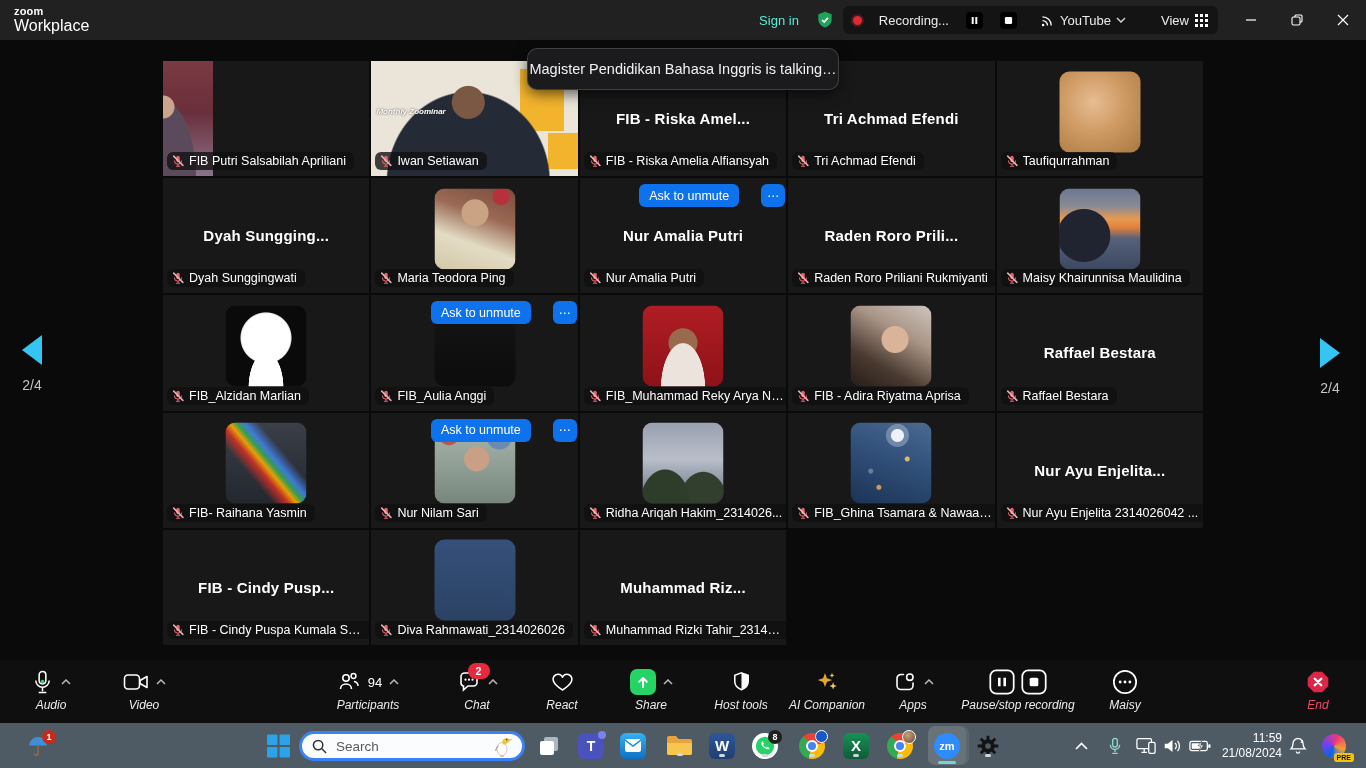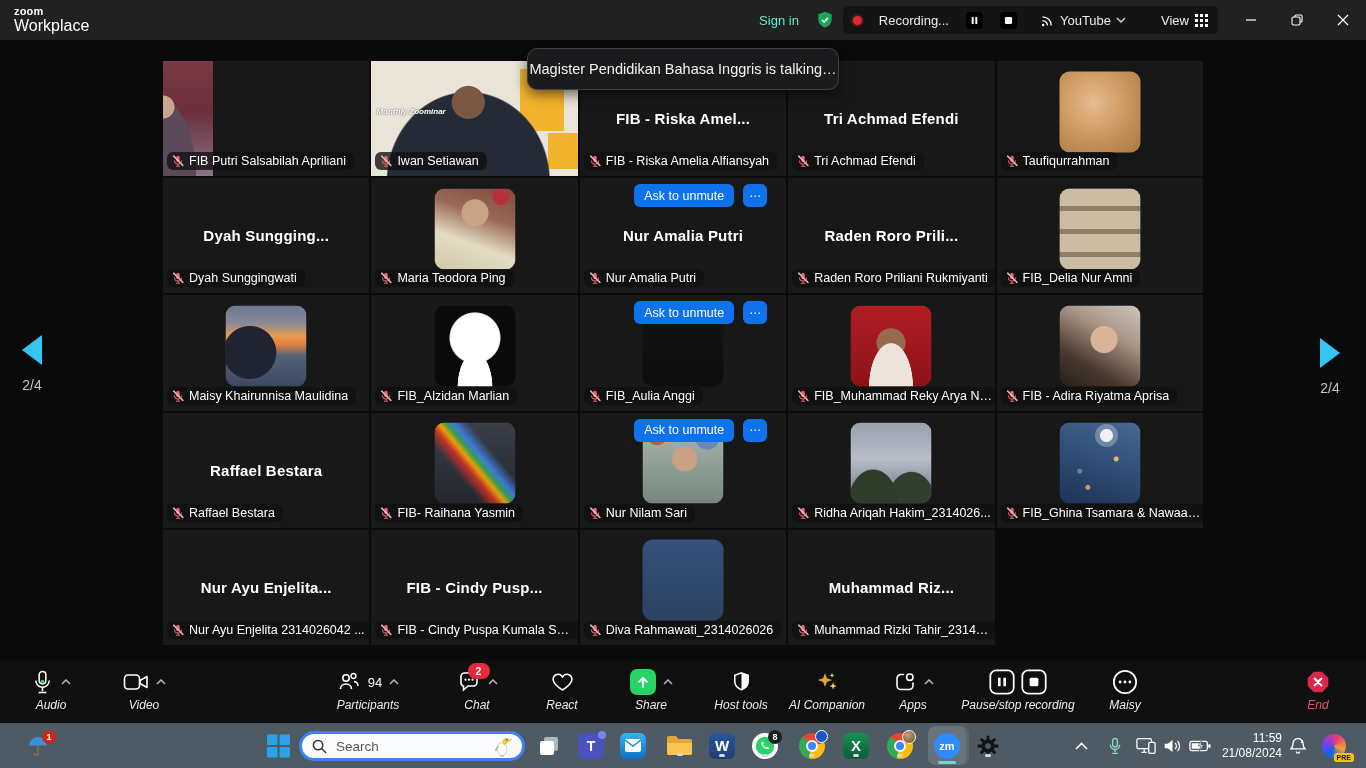--- a/index.html
+++ b/index.html
@@ -29,21 +29,21 @@
   #grid{position:absolute;left:163px;top:21px;width:1040px;height:584px;display:grid;grid-template-columns:repeat(5,1fr);grid-template-rows:repeat(5,1fr);gap:2px;}
   .tile{position:relative;background:#181818;overflow:hidden;}
   .center-name{position:absolute;inset:0;display:flex;align-items:center;justify-content:center;font-weight:bold;font-size:15px;color:#fff;letter-spacing:.2px;text-align:center;padding:0 6px;}
   .name-label{position:absolute;left:4px;bottom:6px;display:flex;align-items:center;gap:4px;background:rgba(16,16,16,.78);border-radius:6px;padding:2px 8px 2px 4px;max-width:calc(100% - 10px);z-index:2;}
   .name-label .nm{font-size:12.5px;color:#fff;white-space:nowrap;overflow:hidden;text-overflow:ellipsis;}
   .mic{flex:0 0 auto;display:flex;}
   .avatar{position:absolute;left:50%;top:44%;transform:translate(-50%,-50%);width:81px;height:81px;border-radius:10px;}
   .video{position:absolute;inset:0;}
   .video.portrait{left:50%;transform:translateX(-50%);width:100px;inset:auto;top:0;bottom:0;}
   .photo-text{position:absolute;left:5px;top:40%;font-size:8px;font-style:italic;font-weight:bold;color:#fff;text-shadow:0 0 2px #333;z-index:1;}
-  .unmute-bar{position:absolute;top:6px;right:19px;display:flex;gap:9px;z-index:3;}
+  .unmute-bar{position:absolute;top:6px;right:1px;display:flex;gap:22px;z-index:3;}
   .ask-btn{background:#0e72ed;color:#fff;font-size:12.5px;border:none;border-radius:6px;padding:0 10px;height:23px;font-family:"Liberation Sans",sans-serif;cursor:pointer;}
   .more-btn{background:#0e72ed;color:#fff;font-size:12px;border:none;border-radius:6px;width:24px;height:23px;cursor:pointer;line-height:10px;}
 
   
   .a-tan{background:radial-gradient(circle at 42% 38%,#e6bd92 0%,#cf9a63 45%,#a87840 100%);}
   .a-maria{background:radial-gradient(circle at 82% 10%,#b8303a 0 8px,transparent 9px),radial-gradient(circle at 50% 30%,#caa284 0 13px,transparent 14px),linear-gradient(200deg,#7a4a3e 0%,#9a6a55 35%,#e3dcc4 65%,#d2c7a8 100%);}
   .a-shelf{background:repeating-linear-gradient(180deg,#cbbda3 0 18px,#8f7f66 18px 23px),#b5a68c;}
   .a-sunset{background:radial-gradient(circle at 30% 58%,#1f2430 0 26px,transparent 27px),linear-gradient(180deg,#6a7890 0%,#8a8a95 22%,#e89a50 38%,#e2813c 48%,#55607a 62%,#3c4860 100%);}
   .a-toon{background:radial-gradient(ellipse at 50% 102%,#ffffff 0 30%,transparent 31%),radial-gradient(circle at 50% 40%,#ffffff 0 24px,#e9e9e9 25px,transparent 26px),#0a0a0a;}
   .a-dark{background:linear-gradient(180deg,#151515,#0c0c0c);}
@@ -314,35 +314,20 @@
               <path d="M6 11a6 6 0 0 0 12 0" fill="none" stroke="#e8606a" stroke-width="1.8"></path>
               <path d="M12 17v3M8.5 21h7" stroke="#e8606a" stroke-width="1.8"></path>
               <path d="M4 3l17 17" stroke="#fff" stroke-width="2.6"></path>
               <path d="M4 3l17 17" stroke="#d94a55" stroke-width="1.4"></path>
             </svg>
           </span>
           <span class="nm">Raden Roro Priliani Rukmiyanti</span>
         </div>
       </div>
       <div class="tile">
-        <div class="avatar a-shelf"></div>
-        <div class="name-label">
-          <span class="mic">
-            <svg width="14" height="14" viewBox="0 0 24 24">
-              <rect x="9" y="3" width="6" height="11" rx="3" fill="#e8606a"></rect>
-              <path d="M6 11a6 6 0 0 0 12 0" fill="none" stroke="#e8606a" stroke-width="1.8"></path>
-              <path d="M12 17v3M8.5 21h7" stroke="#e8606a" stroke-width="1.8"></path>
-              <path d="M4 3l17 17" stroke="#fff" stroke-width="2.6"></path>
-              <path d="M4 3l17 17" stroke="#d94a55" stroke-width="1.4"></path>
-            </svg>
-          </span>
-          <span class="nm">FIB_Delia Nur Amni</span>
-        </div>
-      </div>
-      <div class="tile">
         <div class="avatar a-sunset"></div>
         <div class="name-label">
           <span class="mic">
             <svg width="14" height="14" viewBox="0 0 24 24">
               <rect x="9" y="3" width="6" height="11" rx="3" fill="#e8606a"></rect>
               <path d="M6 11a6 6 0 0 0 12 0" fill="none" stroke="#e8606a" stroke-width="1.8"></path>
               <path d="M12 17v3M8.5 21h7" stroke="#e8606a" stroke-width="1.8"></path>
               <path d="M4 3l17 17" stroke="#fff" stroke-width="2.6"></path>
               <path d="M4 3l17 17" stroke="#d94a55" stroke-width="1.4"></path>
             </svg>

